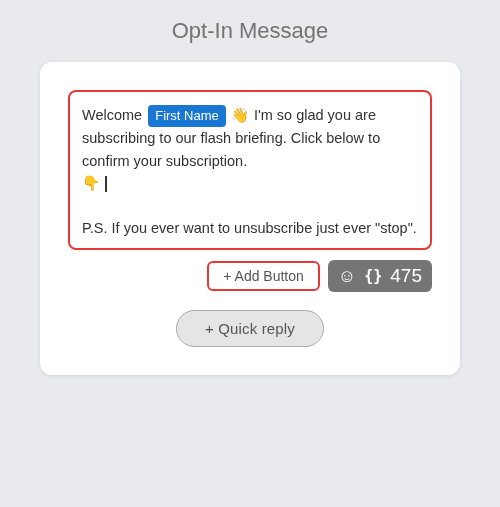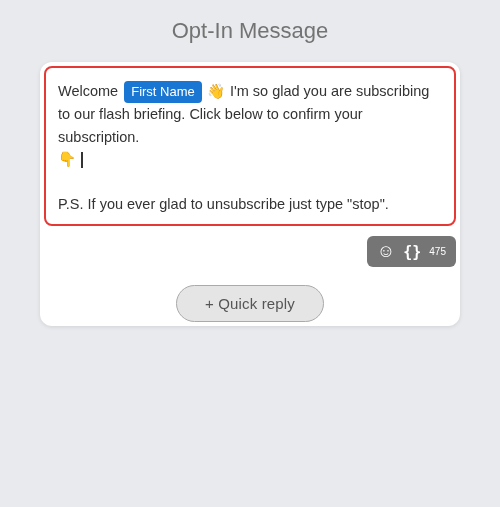--- a/index.html
+++ b/index.html
@@ -23,21 +23,21 @@
       font-weight: 400;
       color: #737373;
       margin-top: 18px;
       margin-bottom: 18px;
     }
 
     .card {
       background: #fff;
       border-radius: 12px;
       width: 420px;
-      padding: 4px;
+      padding: 28px;
       box-shadow: 0 1px 4px rgba(0,0,0,0.1);
     }
 
     .message-box {
       border: 2px solid #e53935;
       border-radius: 8px;
       padding: 12px 12px 8px 12px;
       position: relative;
       min-height: 160px;
     }
@@ -103,21 +103,21 @@
       font-size: 18px;
     }
 
     .toolbar-right .code-icon {
       font-size: 15px;
       font-weight: bold;
       font-family: monospace;
     }
 
     .toolbar-right .char-count {
-      font-size: 10px;
+      font-size: 19px;
     }
 
     .quick-reply-section {
       display: flex;
       justify-content: center;
       margin-top: 18px;
     }
 
     .quick-reply-btn {
       border: 1.5px solid #aaa;
@@ -140,25 +140,26 @@
   <div class="message-box">
     <div class="message-text">
       <span>Welcome</span>
       <span class="first-name-badge">First Name</span>
       <span>👋</span>
       <span> I'm so glad you are subscribing to our flash briefing. Click below to confirm your subscription.</span>
       <br>
       <span>👇</span>
       <span class="cursor"></span>
       <br><br>
-      <span>P.S. If you ever glad to unsubscribe just type "stop".</span>
+      <span>P.S. If you ever want to unsubscribe just ever "stop".</span>
     </div>
   </div>
 
   <div class="message-footer">
+    <button class="add-button-area">+ Add Button</button>
     <div class="toolbar-right">
       <span class="emoji-icon">☺</span>
       <span class="code-icon">{}</span>
       <span class="char-count">475</span>
     </div>
   </div>
 
   <div class="quick-reply-section">
     <button class="quick-reply-btn">+ Quick reply</button>
   </div>

